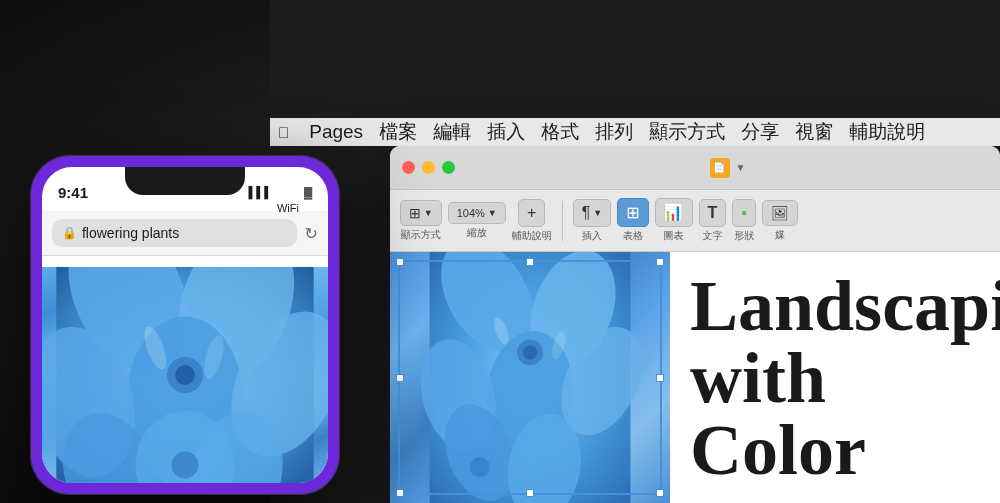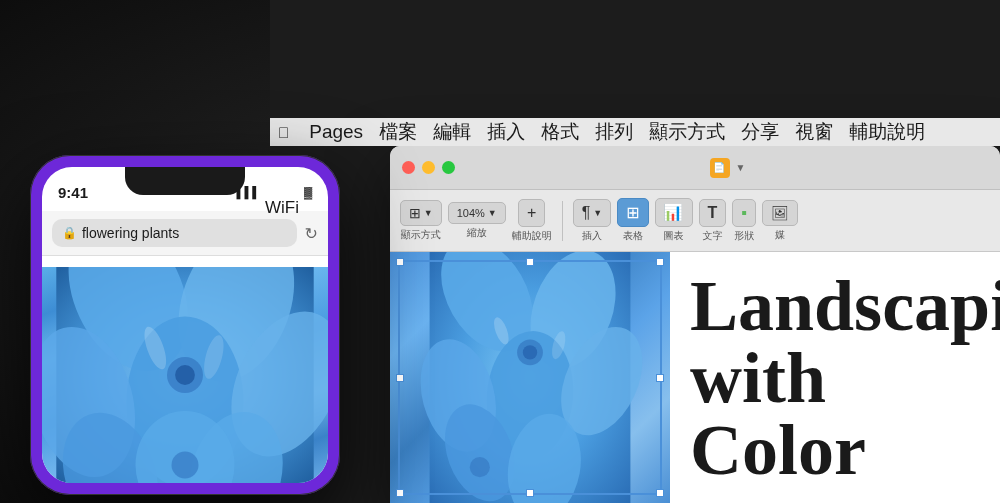--- a/index.html
+++ b/index.html
@@ -498,21 +498,21 @@
 <div class="iphone-container">
   <div class="iphone">
     <div class="iphone-screen">
 
       <div class="notch"></div>
 
       <div class="status-bar">
         <span class="status-time">9:41</span>
         <div class="status-icons">
           <span>▌▌▌</span>
-          <span style="font-size:17px;margin-top:32px;">WiFi</span>
+          <span style="font-size:11px;margin-top:32px;">WiFi</span>
           <span>▓</span>
         </div>
       </div>
 
       <div class="safari-bar">
         <div class="safari-url">
           <span style="font-size:12px; color:#666;">🔒</span>
           <span style="font-size:14px; color:#1a1a1a;">flowering plants</span>
         </div>
         <span class="safari-reload" style="font-size:16px; color:#666;">↻</span>

